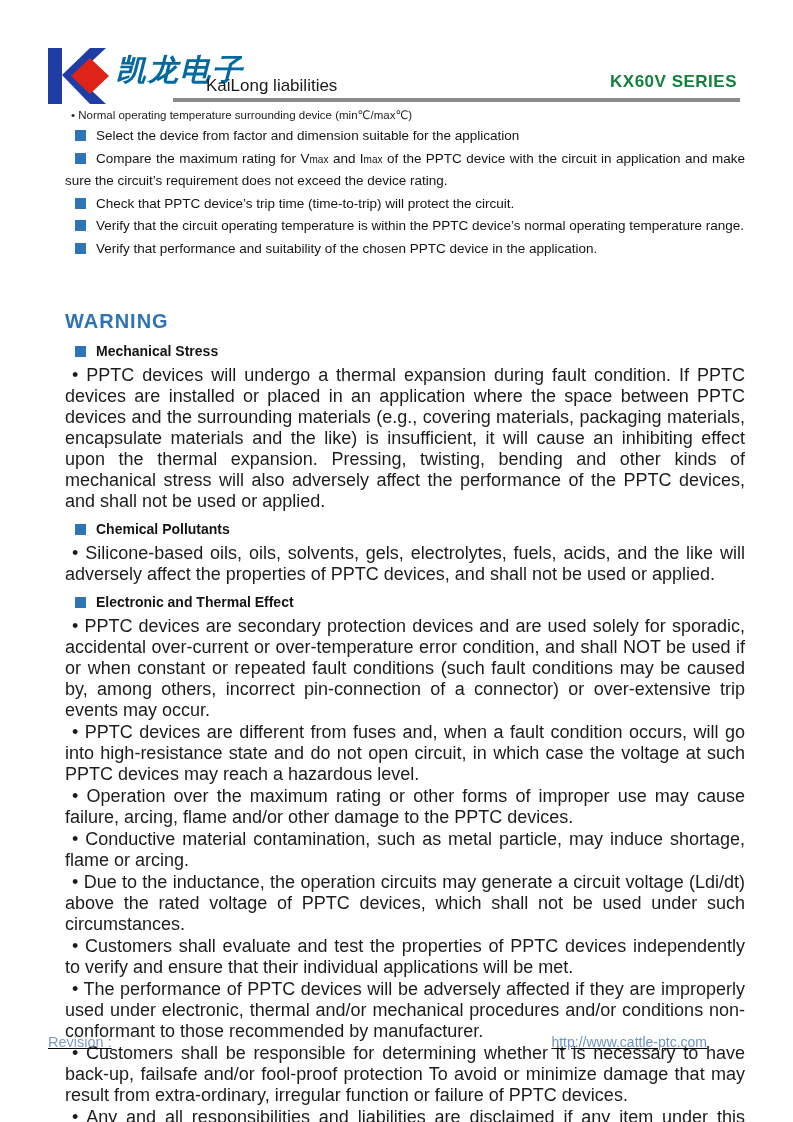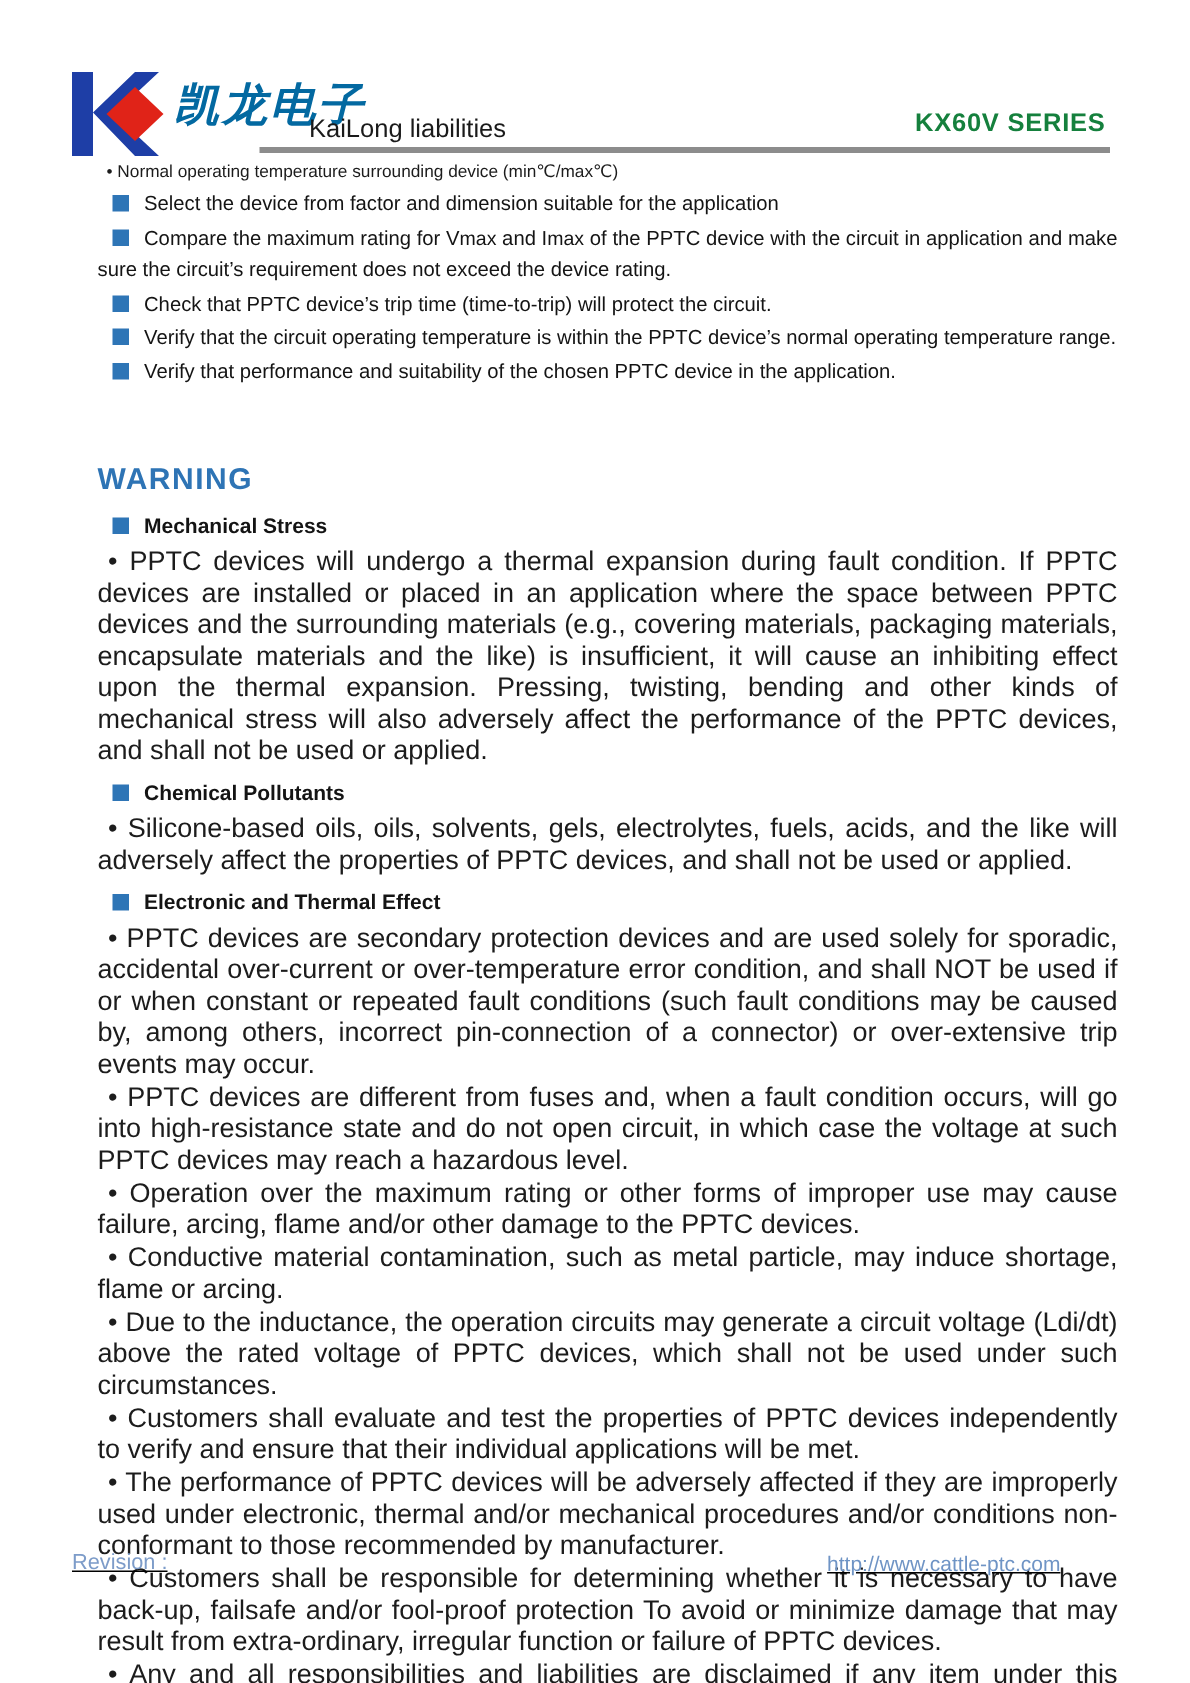--- a/index.html
+++ b/index.html
@@ -49,21 +49,21 @@
   }
   .sq-item {
     font-size: 13.5px; line-height: 21.5px; color: #141414;
     text-align: justify; margin-top: 1px;
   }
   .sq {
     display: inline-block; width: 11px; height: 11px;
     background: #2e75b6; margin: 0 10px 0 10px;
     vertical-align: -1px;
   }
-  .sub { font-size: 13px; }
+  .sub { font-size: 10px; }
 
   .warning-title {
     margin-top: 49px;
     font-size: 20px; font-weight: bold; color: #2e74b5;
     letter-spacing: 1px; line-height: 26px;
   }
   .section-heading {
     font-size: 14px; line-height: 21px; color: #141414;
     margin-top: 7px; margin-bottom: 3px;
   }

